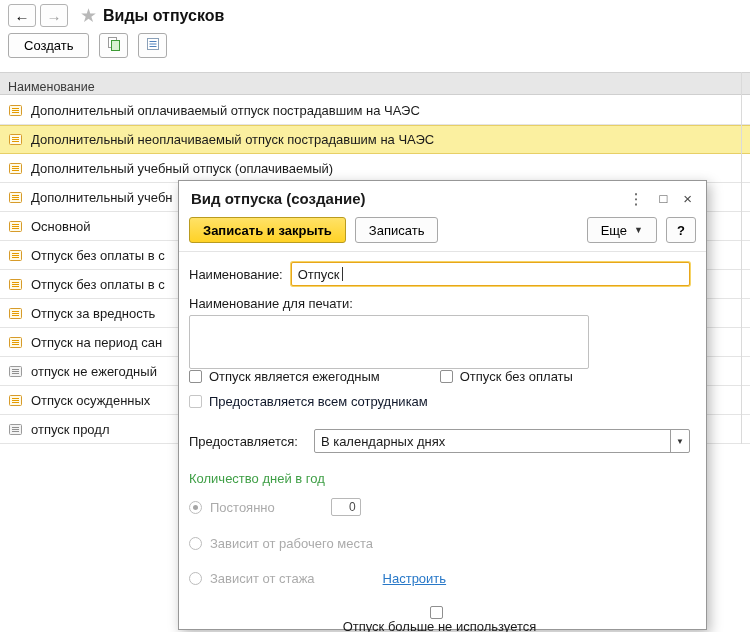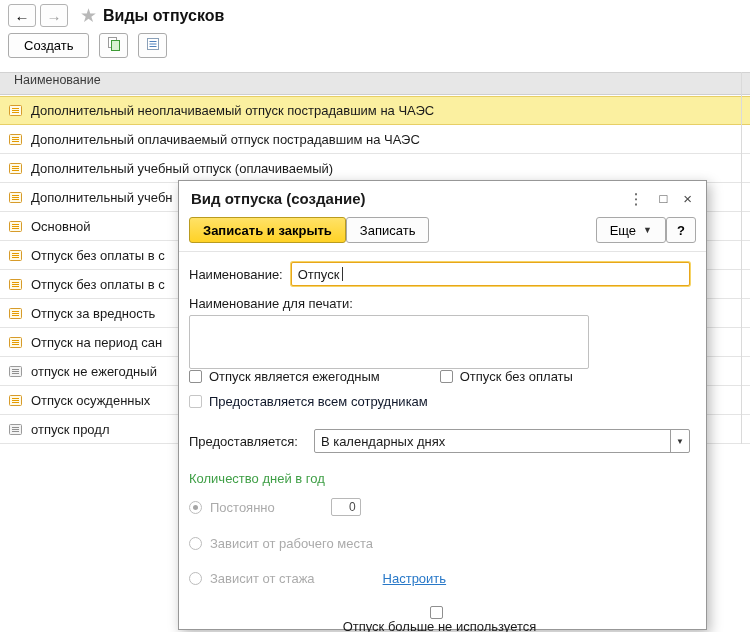--- a/index.html
+++ b/index.html
@@ -18,37 +18,37 @@
   
   .toolbar{position:absolute;top:33px;left:8px;display:flex;gap:10px;align-items:center;}
   .btn{height:25px;border:1px solid #ababab;border-radius:3px;background:#fdfdfd;font-size:13px;
        display:flex;align-items:center;justify-content:center;padding:0 15px;cursor:pointer;
        font-family:"Liberation Sans",sans-serif;}
   .iconbtn{width:29px;padding:0;}
 
   
   .list-header{position:absolute;top:72px;left:0;width:750px;height:23px;box-sizing:border-box;
                background:#e7e7e7;border-top:1px solid #d2d2d2;border-bottom:1px solid #cfcfcf;
-               display:flex;align-items:flex-start;padding-left:14px;color:#3a3a3a;font-size:12.5px;cursor:pointer;}
+               display:flex;align-items:flex-end;padding-left:8px;color:#3a3a3a;font-size:12.5px;cursor:pointer;}
   #rows{position:absolute;top:96px;left:0;width:750px;}
   .row{height:29px;box-sizing:border-box;border-bottom:1px solid #e4e4e4;display:flex;align-items:center;
        padding-left:9px;cursor:pointer;background:#fff;}
   .row.selected{background:#fbf0a0;border-top:1px solid #e7cf66;border-bottom:1px solid #e7cf66;}
   .row-icon{width:13px;height:13px;margin-right:9px;display:inline-flex;}
   .row-label{font-size:13px;white-space:nowrap;}
   .right-line{position:absolute;left:741px;top:72px;width:1px;height:372px;background:#dadada;}
 
   
   .dialog{position:absolute;left:178px;top:180px;width:529px;height:450px;box-sizing:border-box;
           background:#fff;border:1px solid #979797;box-shadow:3px 4px 12px rgba(0,0,0,.28);}
   .dlg-titlebar{height:34px;display:flex;align-items:center;padding:0 14px 0 12px;}
   .dlg-title{flex:1;font-size:15px;font-weight:700;}
   .dlg-ico{margin-left:16px;color:#4a4a4a;font-size:15px;cursor:pointer;line-height:1;}
   .dlg-ico.max{font-size:13px;}
-  .dlg-buttons{display:flex;align-items:center;padding:2px 10px 8px 10px;}
+  .dlg-buttons{display:flex;align-items:center;gap:9px;padding:2px 10px 8px 10px;}
   .primary{height:26px;background:linear-gradient(#ffe267,#ffd226);border:1px solid #b99b1f;border-radius:3px;
            font-weight:700;font-size:13px;padding:0 13px;cursor:pointer;font-family:"Liberation Sans",sans-serif;}
   .secondary{height:26px;background:#fcfcfc;border:1px solid #a8a8a8;border-radius:3px;font-size:13px;
              padding:0 13px;cursor:pointer;font-family:"Liberation Sans",sans-serif;display:flex;align-items:center;}
   .spacer{flex:1;}
   .more .arr{font-size:9px;margin-left:7px;color:#333;}
   .help{width:30px;padding:0;justify-content:center;font-weight:700;}
   .dlg-sep{border-top:1px solid #e4e4e4;}
   .dlg-body{padding:10px 16px 0 10px;}
   .field-row{display:flex;align-items:center;}
@@ -122,41 +122,41 @@
           <line x1="4.5" y1="10.5" x2="11.5" y2="10.5" stroke="#4f81bd"></line>
         </svg>
       </span>
     </button>
   </div>
 
   <div class="list-header">
       <span>Наименование</span>
     </div>
   <div id="rows">
+      <div class="row">
+        <span class="row-icon">
+          <svg width="13" height="13" viewBox="0 0 13 13">
+            <rect x="0.5" y="1.5" width="12" height="10" rx="1" fill="#fffbe8" stroke="#d79b2a"></rect>
+            <line x1="3" y1="4.5" x2="10" y2="4.5" stroke="#e59a00"></line>
+            <line x1="3" y1="6.5" x2="10" y2="6.5" stroke="#e59a00"></line>
+            <line x1="3" y1="8.5" x2="10" y2="8.5" stroke="#e59a00"></line>
+          </svg>
+        </span>
+        <span class="row-label">Дополнительный оплачиваемый отпуск пострадавшим на ЧАЭС</span>
+      </div>
       <div class="row selected">
         <span class="row-icon">
           <svg width="13" height="13" viewBox="0 0 13 13">
             <rect x="0.5" y="1.5" width="12" height="10" rx="1" fill="#fffbe8" stroke="#d79b2a"></rect>
             <line x1="3" y1="4.5" x2="10" y2="4.5" stroke="#e59a00"></line>
             <line x1="3" y1="6.5" x2="10" y2="6.5" stroke="#e59a00"></line>
             <line x1="3" y1="8.5" x2="10" y2="8.5" stroke="#e59a00"></line>
           </svg>
         </span>
         <span class="row-label">Дополнительный неоплачиваемый отпуск пострадавшим на ЧАЭС</span>
-      </div>
-      <div class="row">
-        <span class="row-icon">
-          <svg width="13" height="13" viewBox="0 0 13 13">
-            <rect x="0.5" y="1.5" width="12" height="10" rx="1" fill="#fffbe8" stroke="#d79b2a"></rect>
-            <line x1="3" y1="4.5" x2="10" y2="4.5" stroke="#e59a00"></line>
-            <line x1="3" y1="6.5" x2="10" y2="6.5" stroke="#e59a00"></line>
-            <line x1="3" y1="8.5" x2="10" y2="8.5" stroke="#e59a00"></line>
-          </svg>
-        </span>
-        <span class="row-label">Дополнительный оплачиваемый отпуск пострадавшим на ЧАЭС</span>
       </div>
       <div class="row">
         <span class="row-icon">
           <svg width="13" height="13" viewBox="0 0 13 13">
             <rect x="0.5" y="1.5" width="12" height="10" rx="1" fill="#fffbe8" stroke="#d79b2a"></rect>
             <line x1="3" y1="4.5" x2="10" y2="4.5" stroke="#e59a00"></line>
             <line x1="3" y1="6.5" x2="10" y2="6.5" stroke="#e59a00"></line>
             <line x1="3" y1="8.5" x2="10" y2="8.5" stroke="#e59a00"></line>
           </svg>
         </span>

